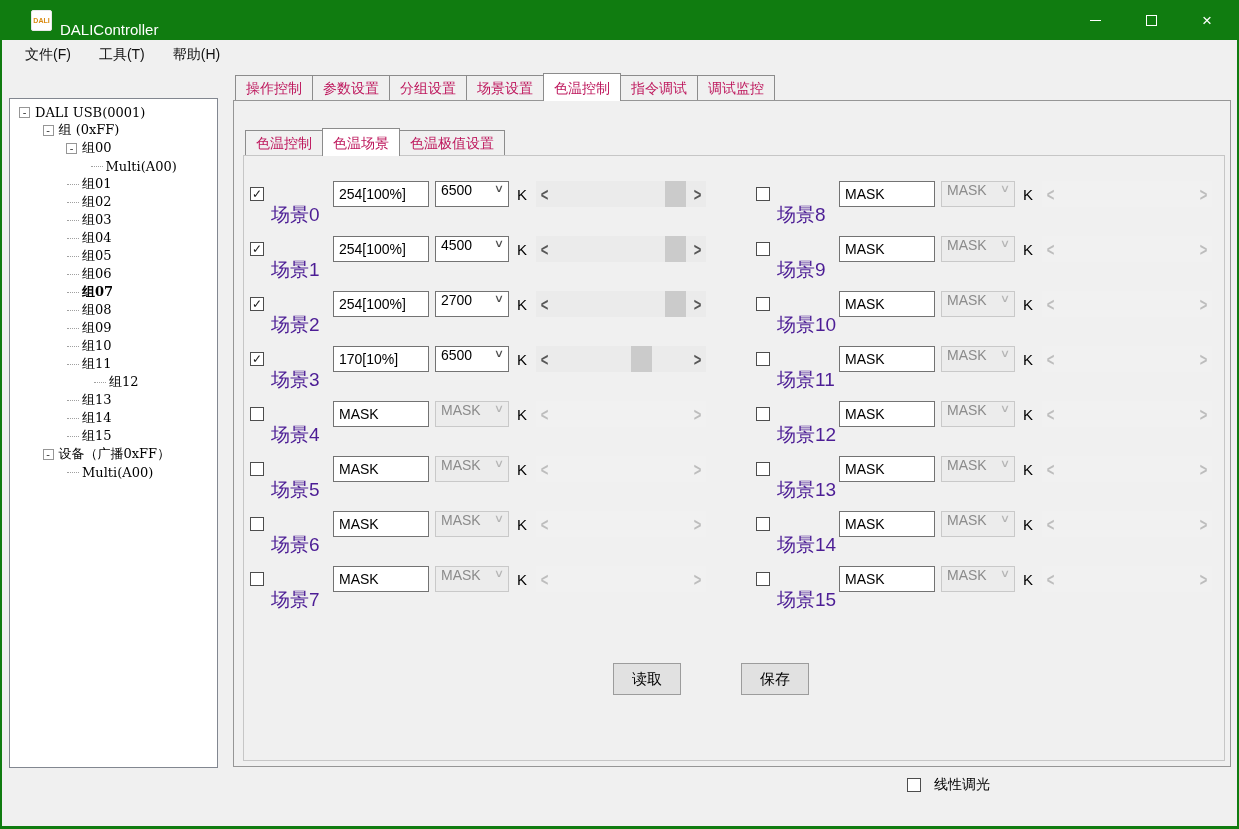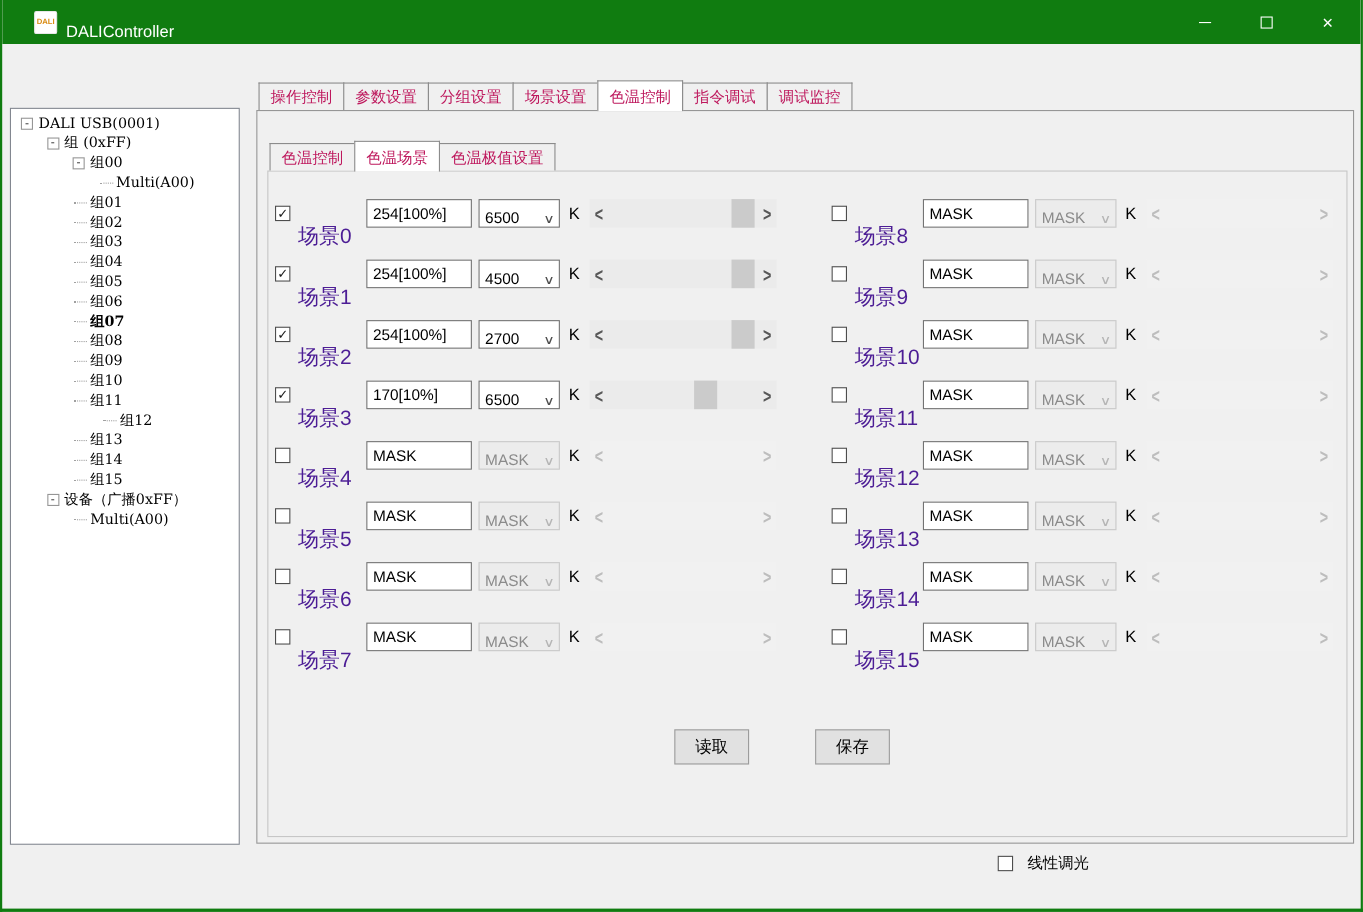--- a/index.html
+++ b/index.html
@@ -48,21 +48,21 @@
   
   .scene-grid{ display:flex; gap:40px; }
   .scene-col{ width:466px; }
   .scene-row{ display:flex; align-items:center; height:28px; margin-bottom:27px; }
   .cb{ width:14px; height:14px; border:1px solid #4d4d4d; background:#fff; flex:none;
     display:flex; align-items:center; justify-content:center; font-size:12px; color:#1a1a1a; margin-right:7px; }
   .scene-label{ width:62px; font-size:19px; color:#4c1d95; flex:none;margin-top:41px; }
   .level-input{ width:96px; height:26px; border:1px solid #737373; background:#fff; font-size:14px;
     padding:0 5px; font-family:"Liberation Sans", sans-serif; color:#000; flex:none; }
   .combo{ width:74px; height:26px; border:1px solid #737373; background:#fff; margin-left:6px;
-    display:flex; align-items:flex-end; flex:none; }
+    display:flex; align-items:flex-start; flex:none; }
   .combo-value{ flex:1; font-size:14px; padding-left:5px; color:#000; }
   .combo-arrow{ width:18px; text-align:center; color:#4f4f4f; font-size:11px; transform:scaleX(1.3); }
   .combo.disabled{ background:#ececec; border-color:#c9c9c9; }
   .combo.disabled .combo-value{ color:#8b8b8b; }
   .combo.disabled .combo-arrow{ color:#b5b5b5; }
   .k-label{ margin:0 9px 0 8px; font-size:15px; color:#000; flex:none; }
   .hscroll{ width:170px; height:26px; background:#ebebeb; display:flex; flex:none; }
   .scroll-arr{ width:17px; display:flex; align-items:center; justify-content:center; font-size:13px;
     font-weight:bold; color:#575757; transform:scaleY(1.4); }
   .scroll-track{ flex:1; position:relative; }
@@ -101,20 +101,25 @@
         </div>
       <div class="win-btn">
           <span class="max-glyph"></span>
         </div>
       <div class="win-btn">
           <span class="close-glyph">×</span>
         </div>
     </div>
   </div>
 
+  <div class="menubar" id="menubar">
+      <span class="menu-item">文件(F)</span>
+      <span class="menu-item">工具(T)</span>
+      <span class="menu-item">帮助(H)</span>
+    </div>
 
   <div class="tree" id="tree">
       <div class="tree-row" style="padding-left: 9px;">
         <span class="expander">-</span>
         <span>DALI USB(0001)</span>
       </div>
       <div class="tree-row" style="padding-left: 32.5px;">
         <span class="expander">-</span>
         <span>组 (0xFF)</span>
       </div>

